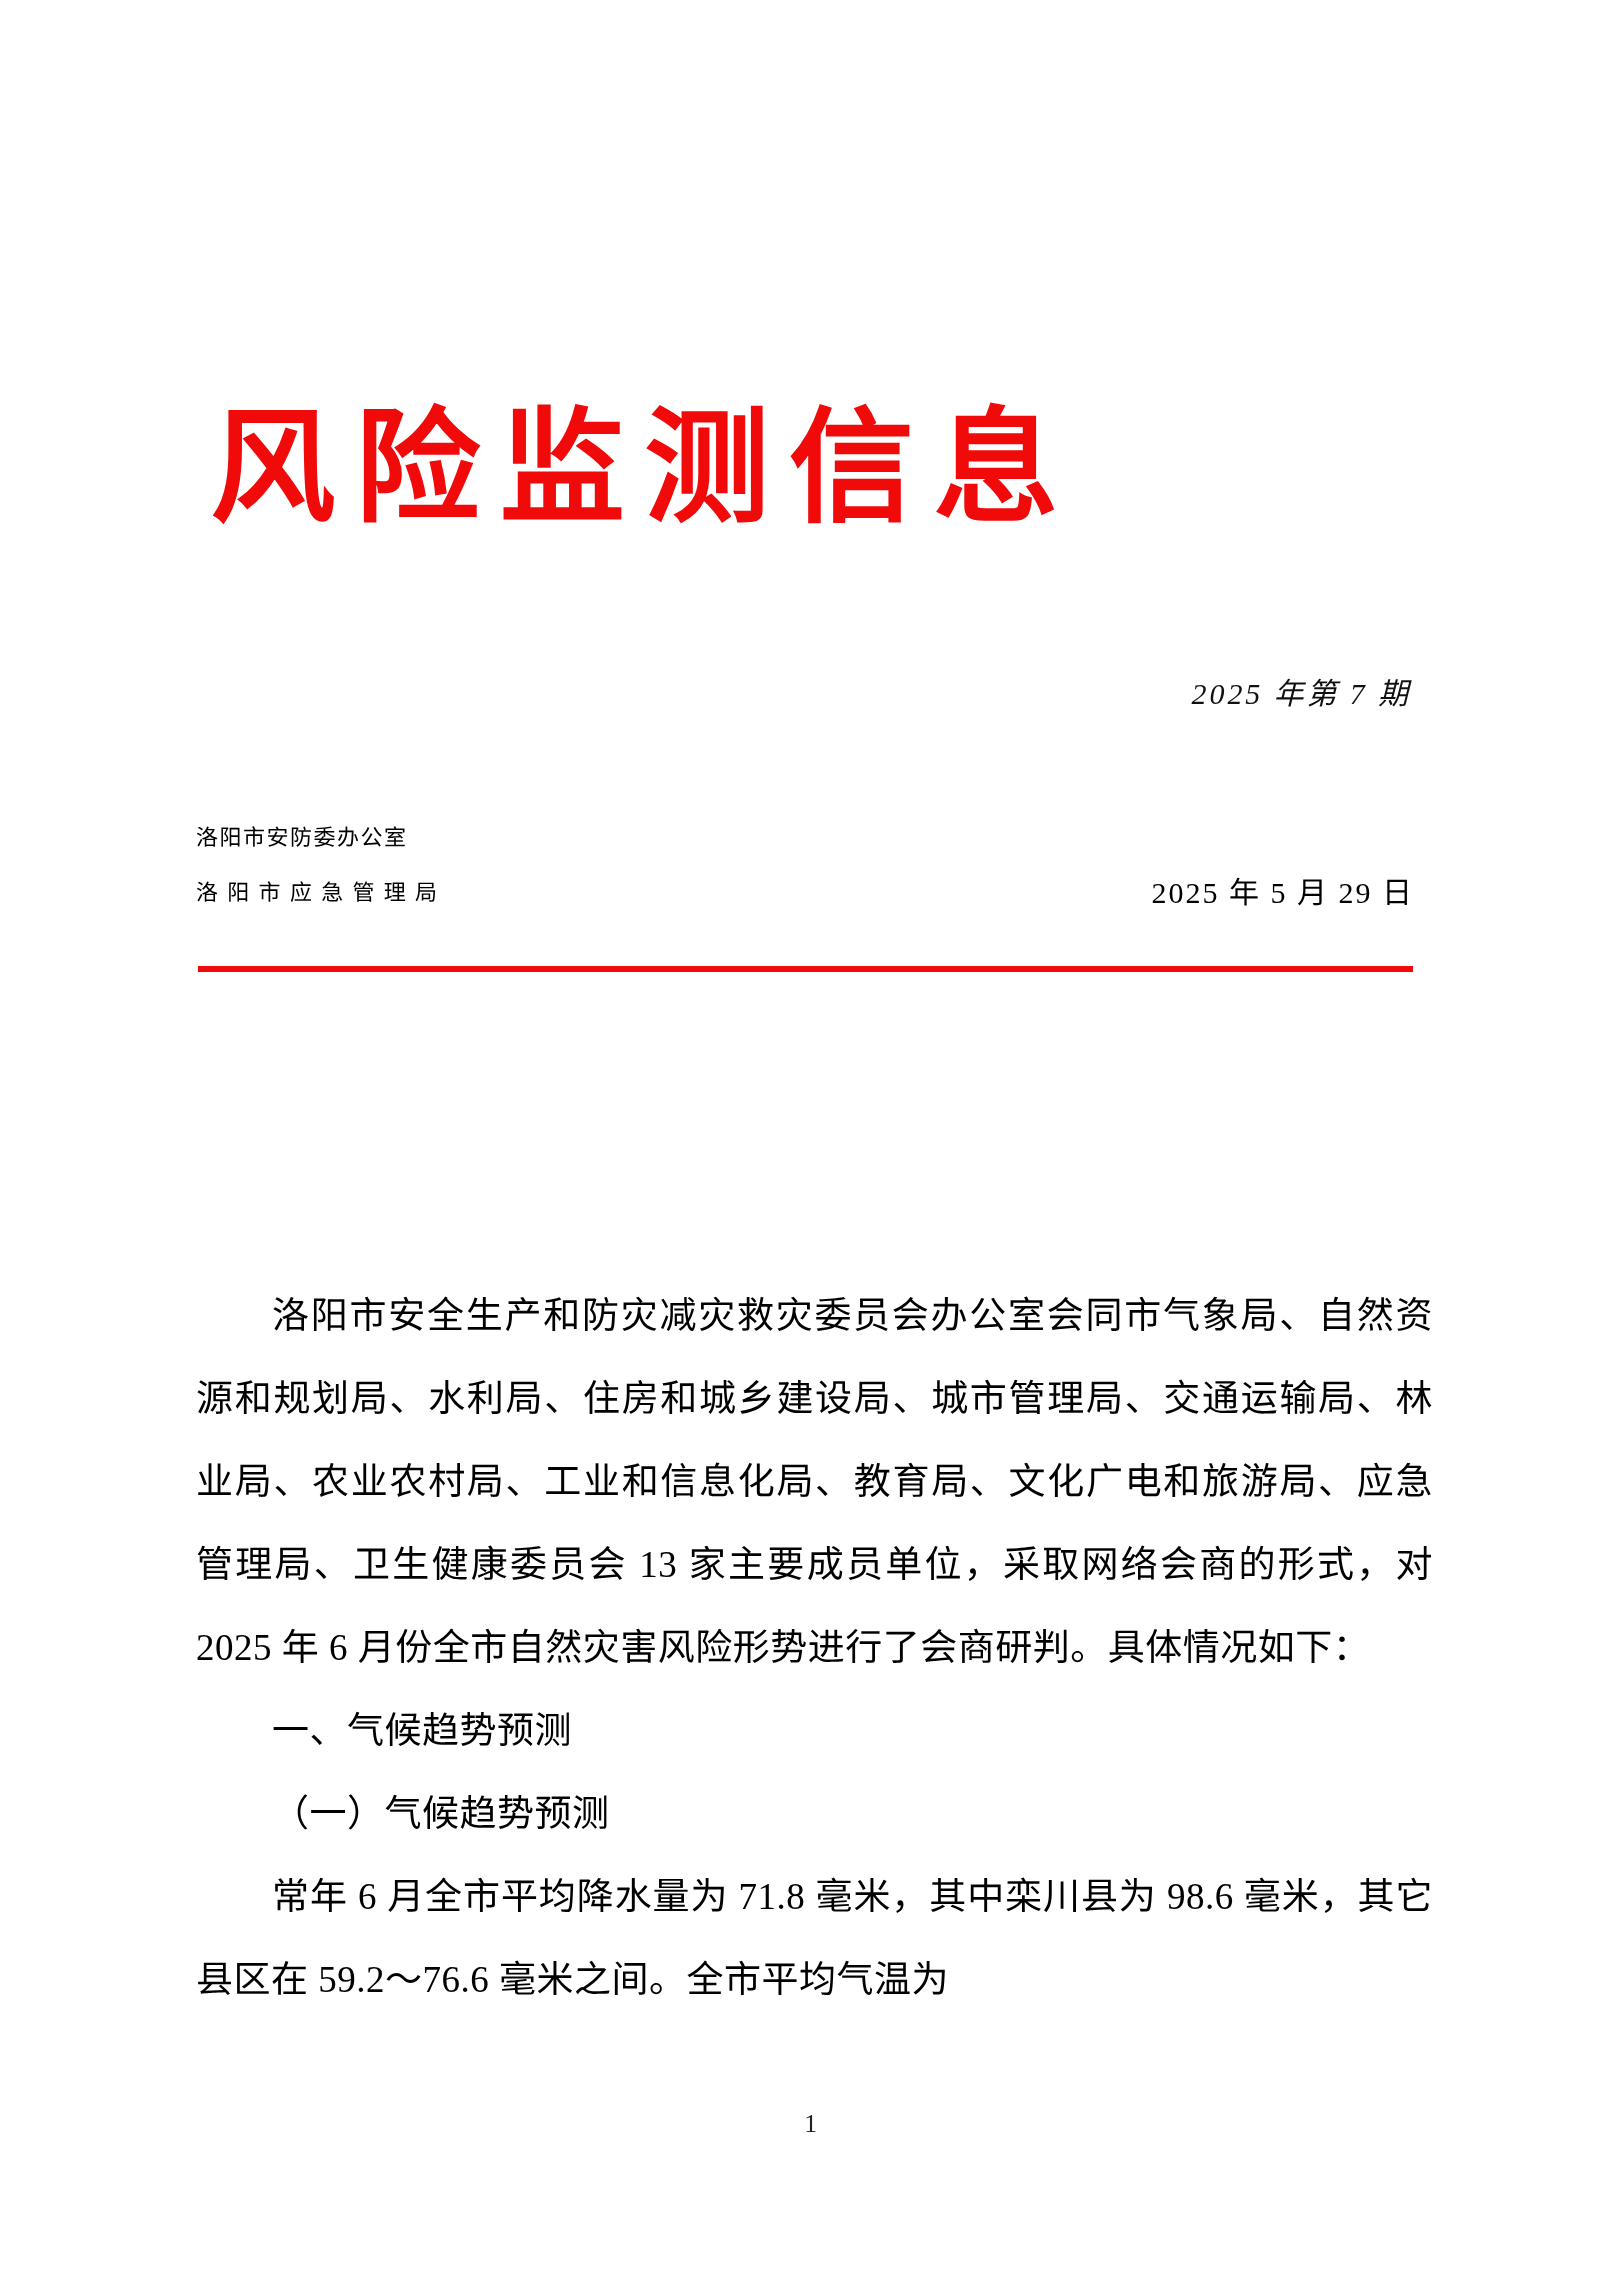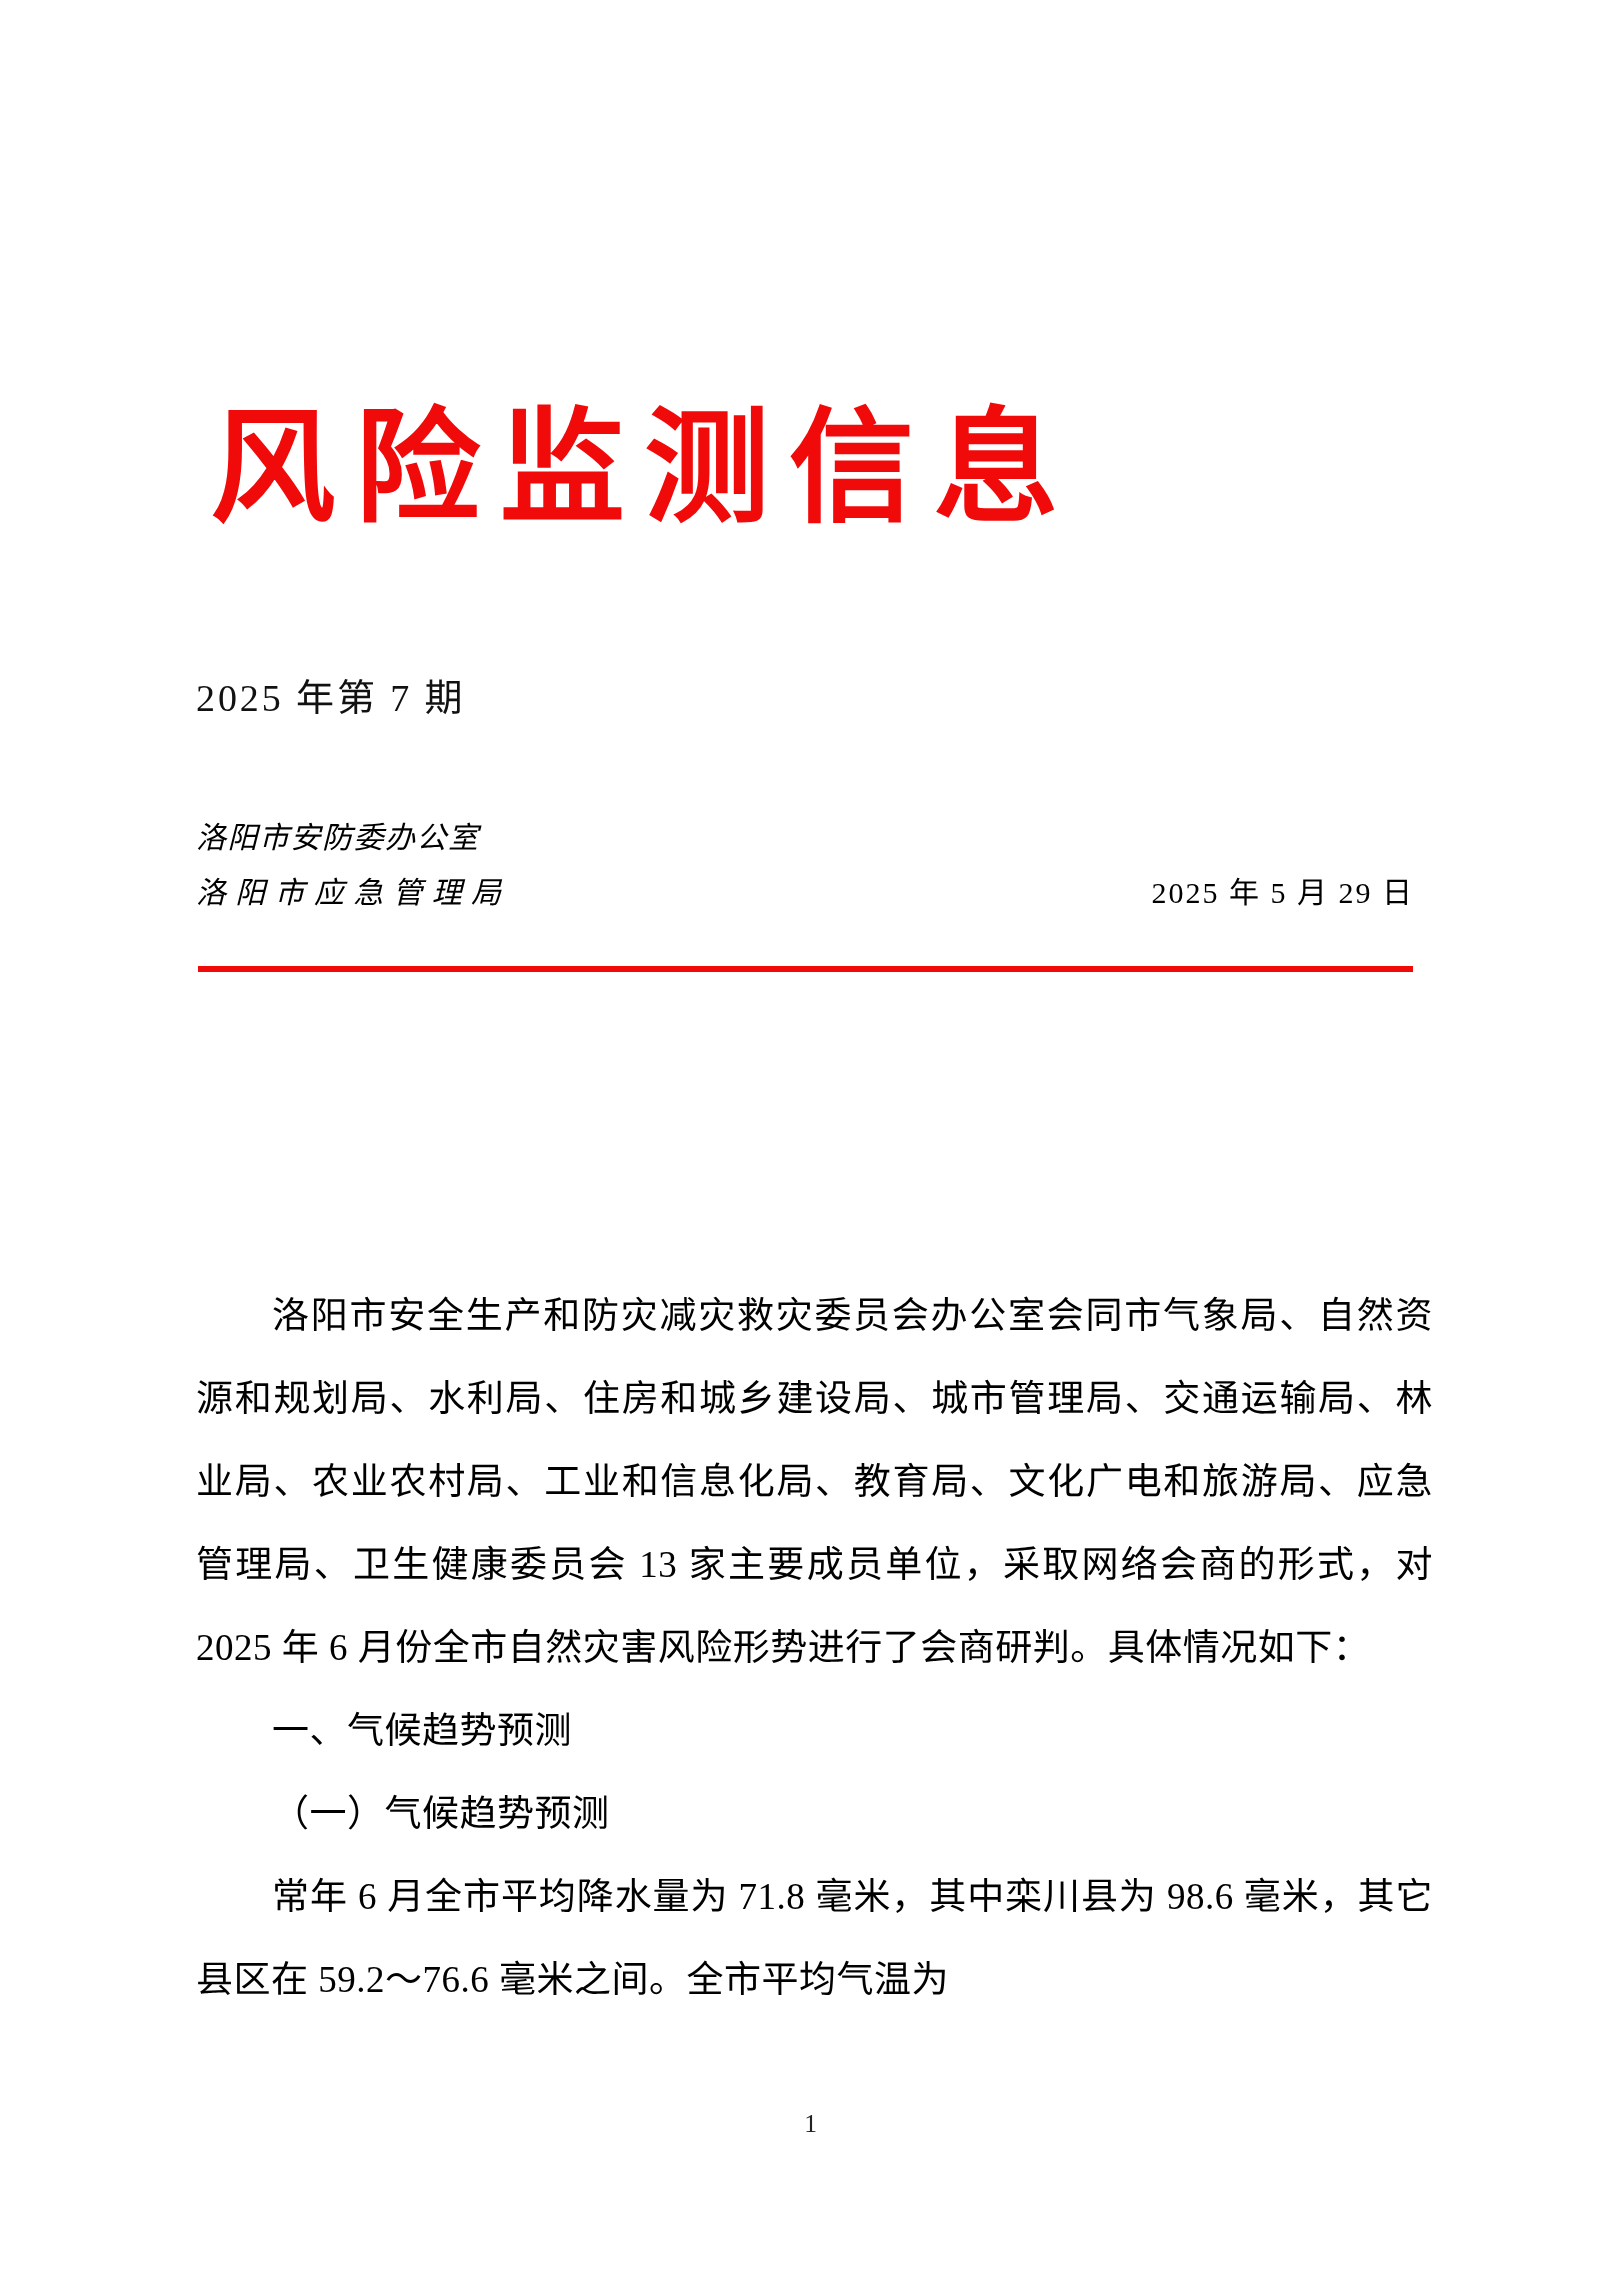--- a/index.html
+++ b/index.html
@@ -45,42 +45,42 @@
     white-space: nowrap;
     margin: 0;
   }
 
   
   .issue-line {
     position: absolute;
     left: 196px;
     top: 674px;
     width: 1215px;
-    text-align: left;
-    font-size: 38px;
+    text-align: right;
+    font-size: 30px;
     line-height: 1.3;
     letter-spacing: 2.9px;
     color: #111;
+    font-style: italic;
   }
 
   
   .issuer-block {
     position: absolute;
     left: 196px;
     top: 810px;
     width: 1220px;
     height: 114px;
   }
   .issuer-names {
     position: absolute;
     left: 0;
     top: 0;
-    font-size: 30px;
+    font-size: 22px;
     line-height: 55px;
-    font-style: italic;
   }
   .issuer-line-1 {
     letter-spacing: 1.5px;
     white-space: nowrap;
   }
   .issuer-line-2 {
     letter-spacing: 9.3px;
     white-space: nowrap;
   }
   .issue-date {

